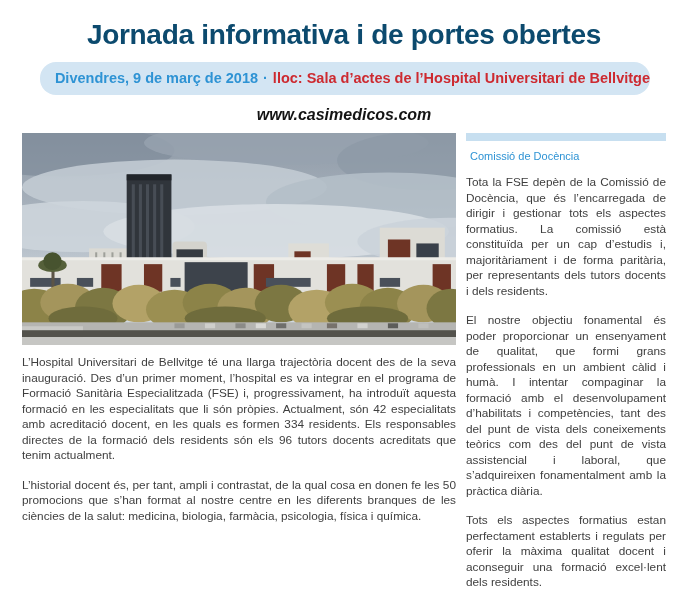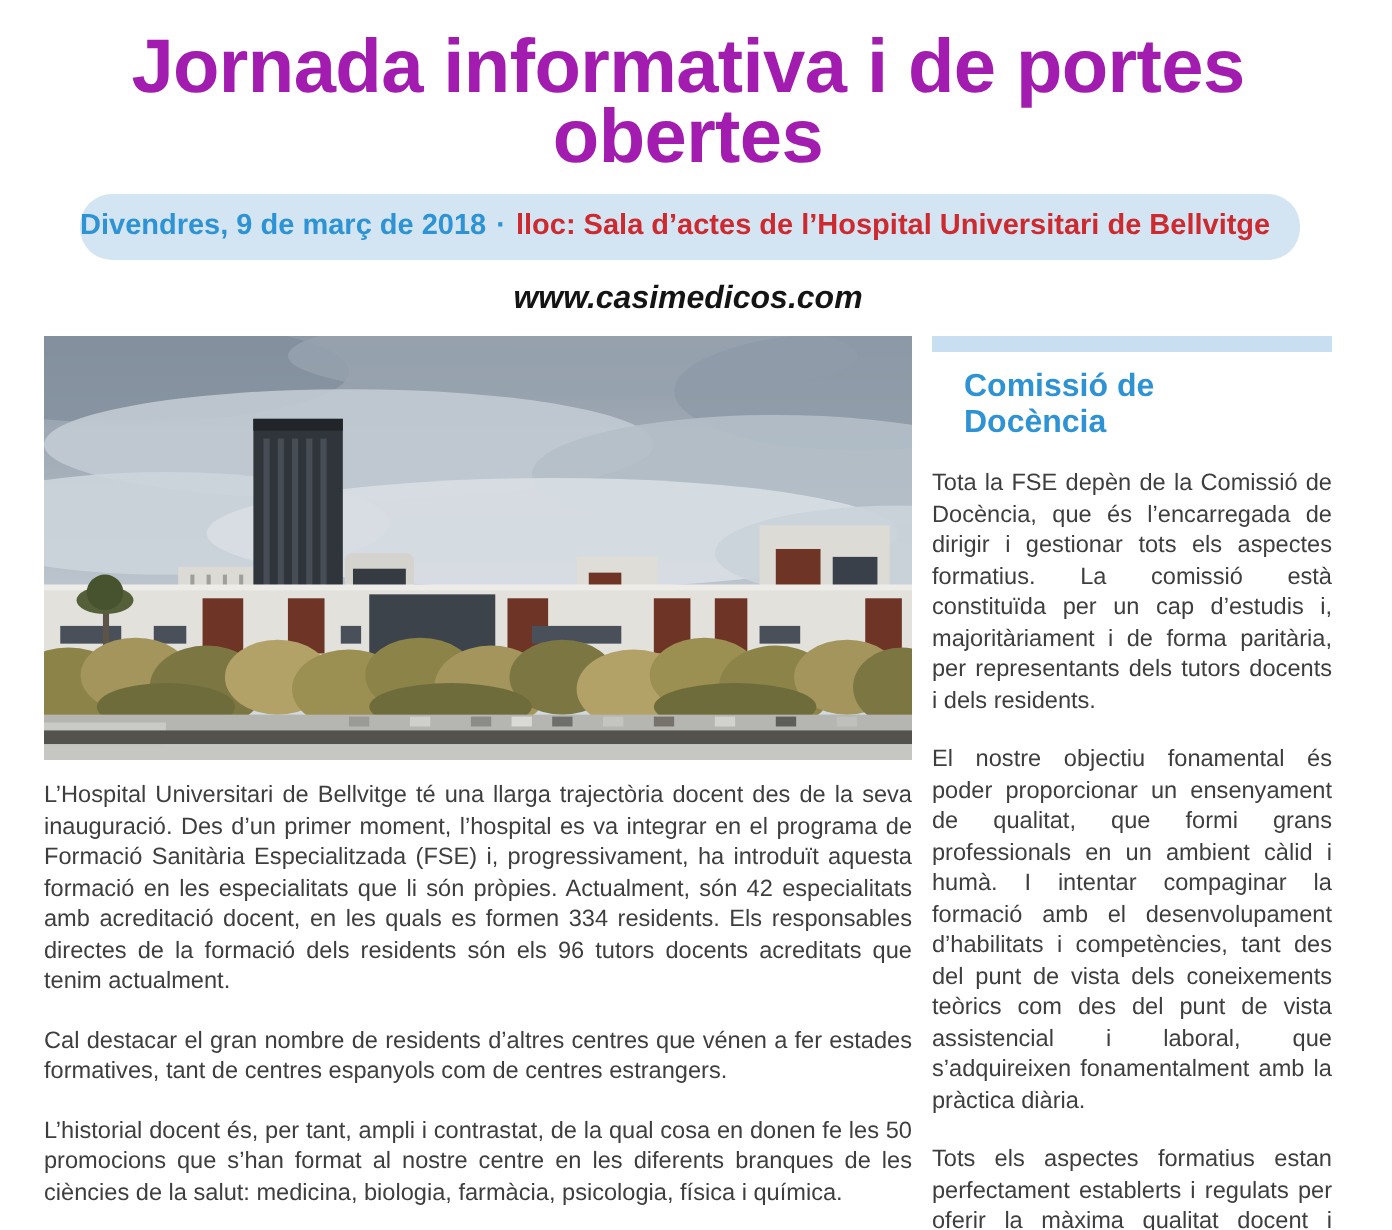--- a/index.html
+++ b/index.html
@@ -4,45 +4,45 @@
 <style>
   html,body{margin:0;padding:0;}
   body{
     width:696px;height:615px;background:#ffffff;overflow:hidden;
     font-family:"Liberation Sans", sans-serif;
     -webkit-font-smoothing:antialiased;
   }
   .page{padding:13px 0 0 22px;width:644px;}
   h1{
     margin:4px 0 0;text-align:center;font-weight:bold;
-    font-size:38px;line-height:35px;color:#a21caf;letter-spacing:-0.3px;
+    font-size:28px;line-height:35px;color:#0c4a6e;letter-spacing:-0.3px;
   }
   h1 span{display:block;}
   .banner{
     margin:10px 16px 0 18px;height:33px;line-height:33px;
-    background:#d3e5f3;border-radius:16px;text-align:left;
+    background:#d3e5f3;border-radius:16px;text-align:right;
     font-weight:bold;font-size:14.5px;white-space:nowrap;
   }
   .banner .date,.banner .sep{color:#2e93d4;}
   .banner .loc{color:#cd2a30;}
   .banner .sep{margin:0 5px;}
   .url{
     margin-top:11px;text-align:center;font-style:italic;font-weight:600;
     font-size:16px;color:#141414;
   }
   .content{display:flex;gap:10px;margin-top:9px;}
   .col-left{width:434px;}
   .col-right{width:200px;}
   .photo{display:block;width:434px;height:212px;margin-bottom:10px;}
   p{
     margin:0 0 14px;font-size:11.8px;line-height:15.5px;
     text-align:justify;color:#3e3e3e;
   }
   .bar{height:8px;background:#c7dff0;margin-bottom:9px;}
-  h2{margin:0 16px 13px;font-size:16px;font-weight:bold;color:#2e93d4;}
+  h2{margin:0 4px 13px;font-size:11px;font-weight:normal;color:#2e93d4;}
 </style>
 </head>
 <body>
 
 <div class="page">
 
   <h1>
     <span>Jornada informativa i de portes obertes</span>
   </h1>
 
@@ -144,21 +144,20 @@
         <rect x="300" y="193" width="10" height="5" fill="#77726c"></rect>
         <rect x="330" y="193" width="10" height="5" fill="#d2d2cf"></rect>
         <rect x="360" y="193" width="10" height="5" fill="#5d5d5a"></rect>
         <rect x="390" y="193" width="10" height="5" fill="#bfbfbc"></rect>
         <rect x="0" y="196" width="60" height="19" fill="#c9c9c6"></rect>
         <rect x="0" y="200" width="427" height="7" fill="#53524c"></rect>
         <rect x="0" y="207" width="427" height="8" fill="#c6c6c3"></rect>
       </svg>
 
       <p>L’Hospital Universitari de Bellvitge té una llarga trajectòria docent des de la seva inauguració. Des d’un primer moment, l’hospital es va integrar en el programa de Formació Sanitària Especialitzada (FSE) i, progressivament, ha introduït aquesta formació en les especialitats que li són pròpies. Actualment, són 42 especialitats amb acreditació docent, en les quals es formen 334 residents. Els responsables directes de la formació dels residents són els 96 tutors docents acreditats que tenim actualment.</p>
-      <p>Cal destacar el gran nombre de residents d’altres centres que vénen a fer estades formatives, tant de centres espanyols com de centres estrangers.</p>
       <p>L’historial docent és, per tant, ampli i contrastat, de la qual cosa en donen fe les 50 promocions que s’han format al nostre centre en les diferents branques de les ciències de la salut: medicina, biologia, farmàcia, psicologia, física i química.</p>
     </div>
 
     <div class="col-right">
       <div class="bar"></div>
       <h2>Comissió de Docència</h2>
       <p>Tota la FSE depèn de la Comissió de Docència, que és l’encarregada de dirigir i gestionar tots els aspectes formatius. La comissió està constituïda per un cap d’estudis i, majoritàriament i de forma paritària, per representants dels tutors docents i dels residents.</p>
       <p>El nostre objectiu fonamental és poder proporcionar un ensenyament de qualitat, que formi grans professionals en un ambient càlid i humà. I intentar compaginar la formació amb el desenvolupament d’habilitats i competències, tant des del punt de vista dels coneixements teòrics com des del punt de vista assistencial i laboral, que s’adquireixen fonamentalment amb la pràctica diària.</p>
       <p>Tots els aspectes formatius estan perfectament establerts i regulats per oferir la màxima qualitat docent i aconseguir una formació excel·lent dels residents.</p>
     </div>

